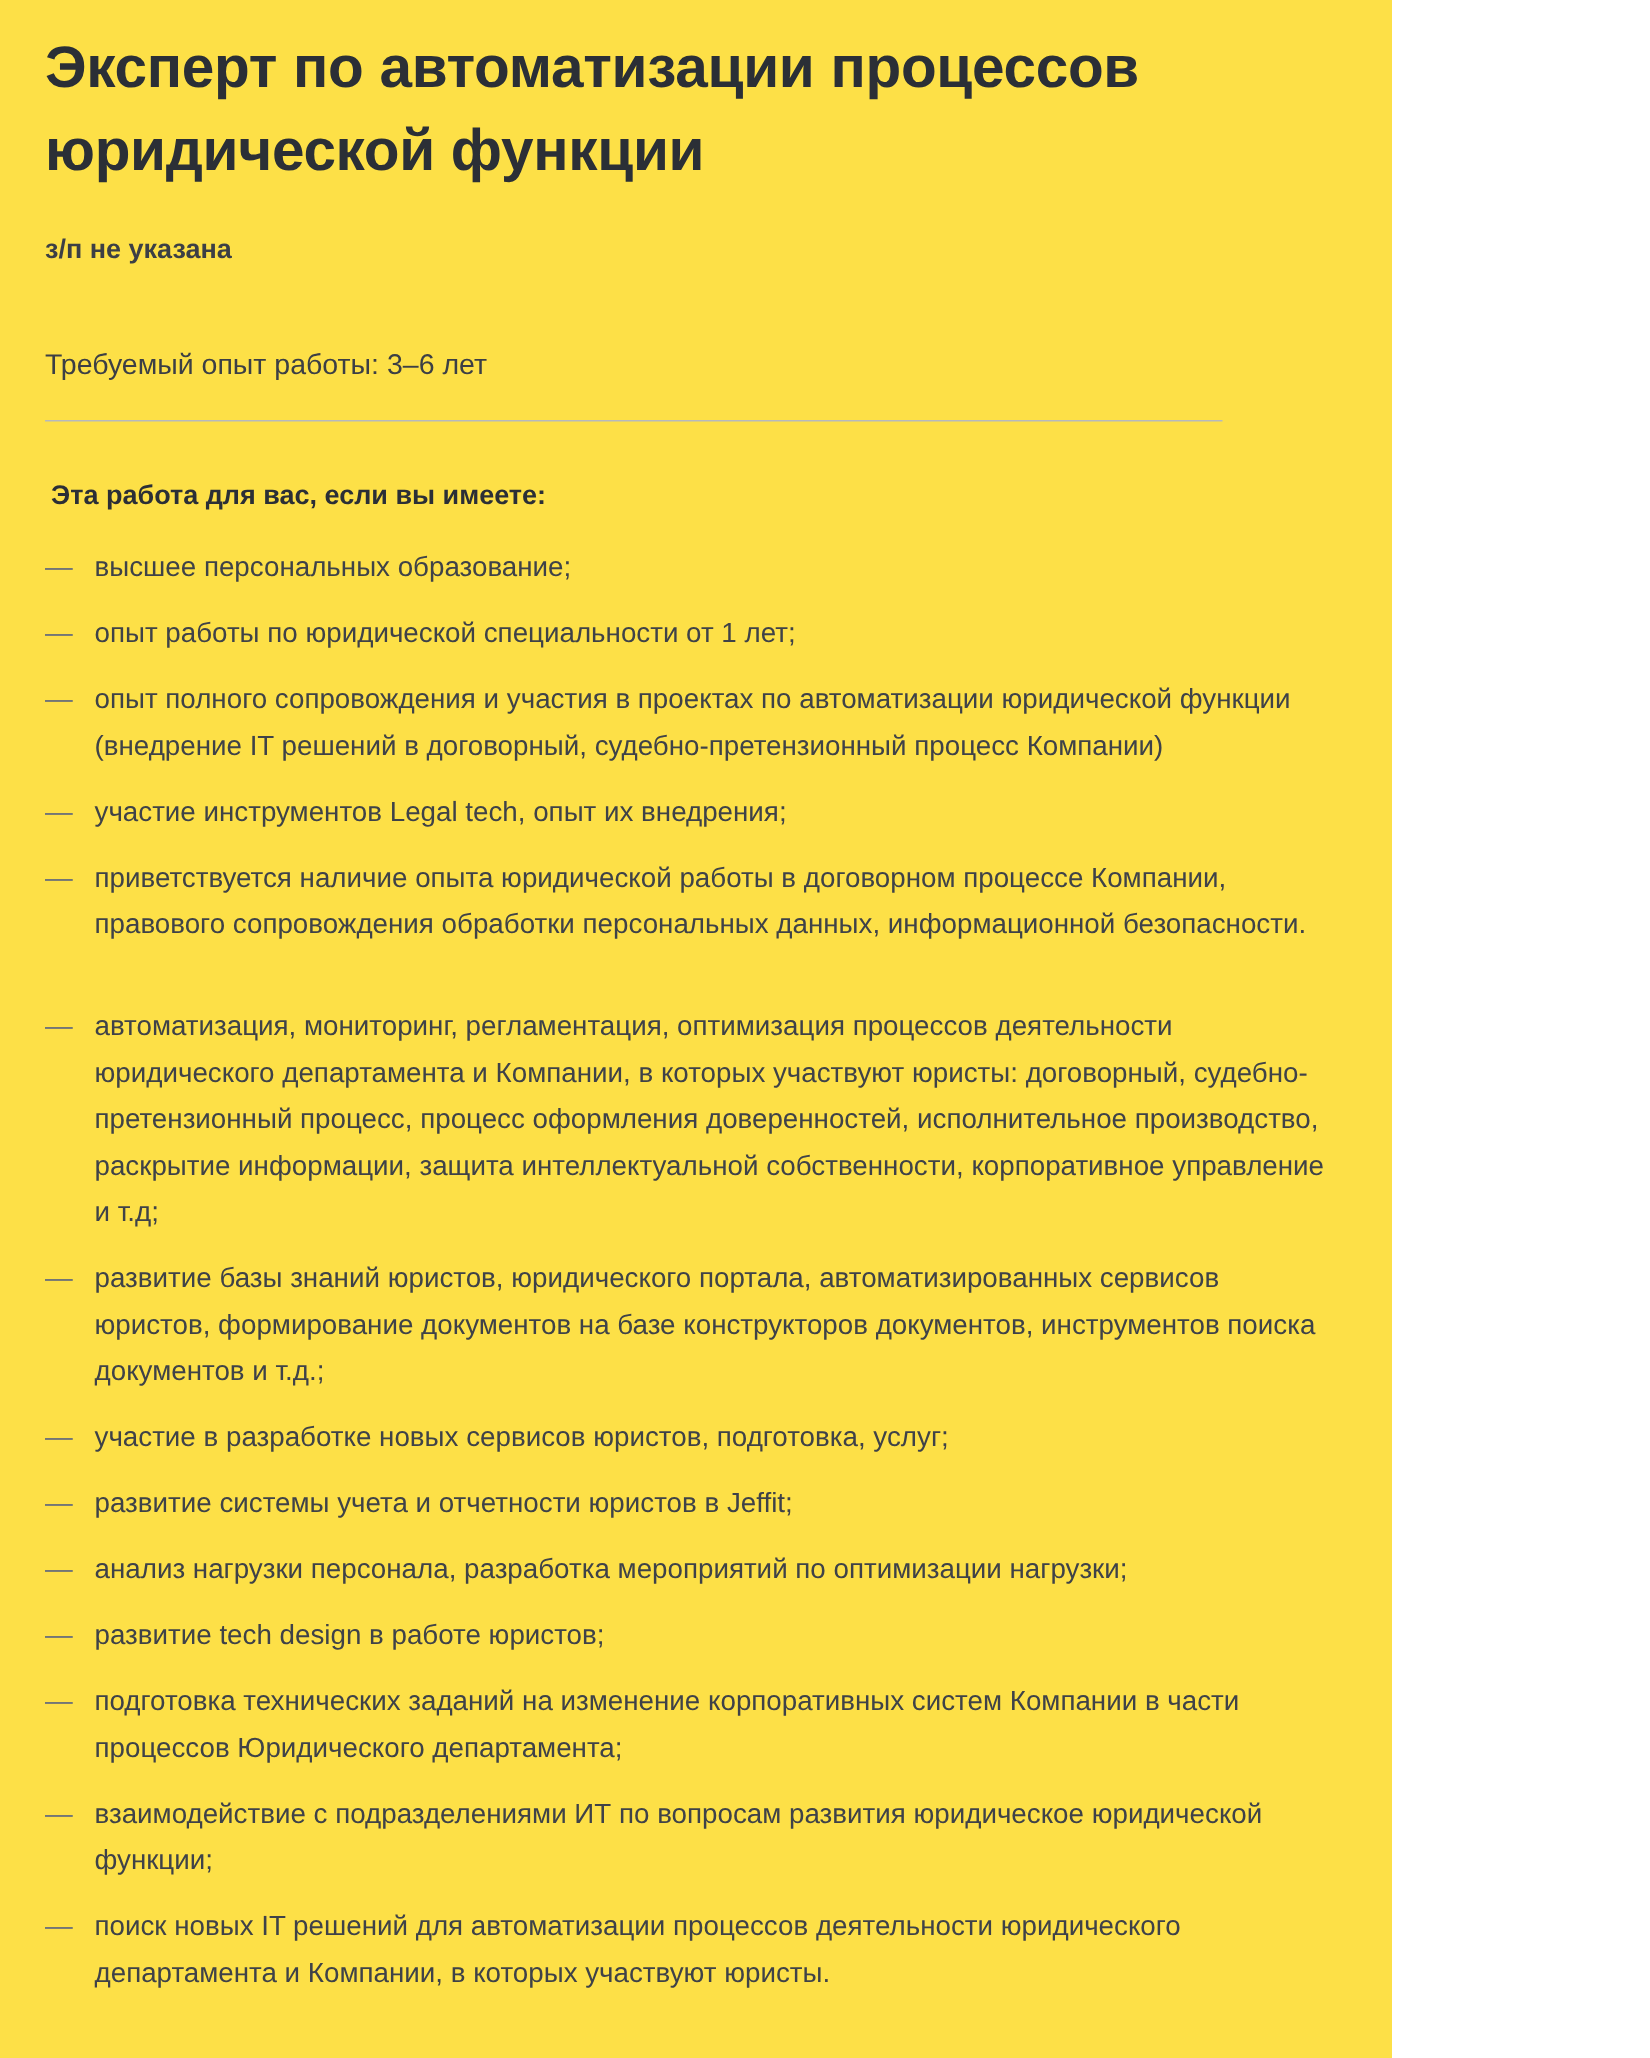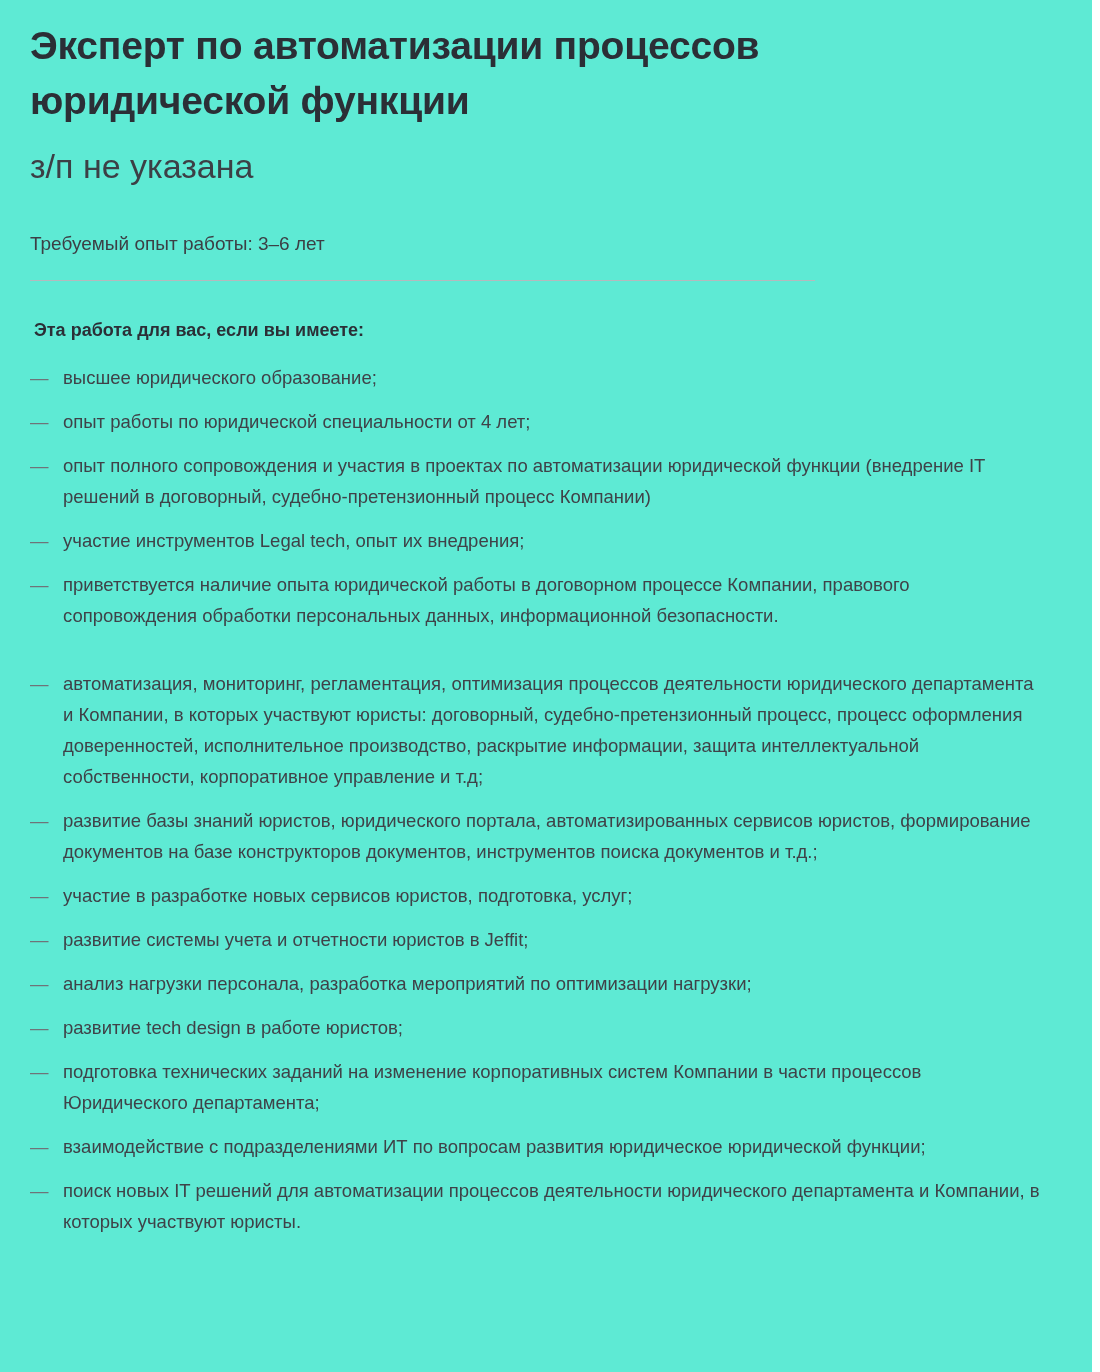--- a/index.html
+++ b/index.html
@@ -8,46 +8,46 @@
     padding: 0;
     background: #ffffff;
   }
   body {
     width: 1100px;
     min-height: 1372px;
     font-family: "Liberation Sans", "DejaVu Sans", sans-serif;
     -webkit-font-smoothing: antialiased;
   }
   .page {
-    width: 1092px;
+    width: 928px;
     min-height: 1372px;
     box-sizing: border-box;
     padding: 0;
     position: relative;
-    background: #5eead4;
+    background: #fde047;
   }
 
   
   .vacancy-header {
     padding: 18px 30px 0 30px;
   }
   .vacancy-title {
     margin: 0;
     font-size: 39px;
     line-height: 55px;
     font-weight: bold;
     color: #2b2f36;
     letter-spacing: -0.2px;
     max-width: 960px;
   }
   .salary {
     margin: 21px 0 0 0;
-    font-size: 34px;
+    font-size: 18px;
     line-height: 34px;
-    font-weight: normal;
+    font-weight: bold;
     color: #3c3f45;
   }
   .meta-block {
     margin-top: 33px;
   }
   .meta-line {
     font-size: 19px;
     line-height: 33px;
     color: #3c3f45;
     margin-top: 44px;
@@ -120,25 +120,25 @@
     <hr class="divider">
   </div>
 
   <div class="vacancy-body">
 
     <div class="section">
       <div class="section-heading">Эта работа для вас, если вы имеете:</div>
       <ul class="bullet-list">
         <li class="bullet-item">
           <span class="bullet-dash">—</span>
-          <span class="bullet-text">высшее юридического образование;</span>
+          <span class="bullet-text">высшее персональных образование;</span>
         </li>
         <li class="bullet-item">
           <span class="bullet-dash">—</span>
-          <span class="bullet-text">опыт работы по юридической специальности от 4 лет;</span>
+          <span class="bullet-text">опыт работы по юридической специальности от 1 лет;</span>
         </li>
         <li class="bullet-item">
           <span class="bullet-dash">—</span>
           <span class="bullet-text">опыт полного сопровождения и участия в проектах по автоматизации юридической функции (внедрение IT решений в договорный, судебно-претензионный процесс Компании)</span>
         </li>
         <li class="bullet-item">
           <span class="bullet-dash">—</span>
           <span class="bullet-text">участие инструментов Legal tech, опыт их внедрения;</span>
         </li>
         <li class="bullet-item">

